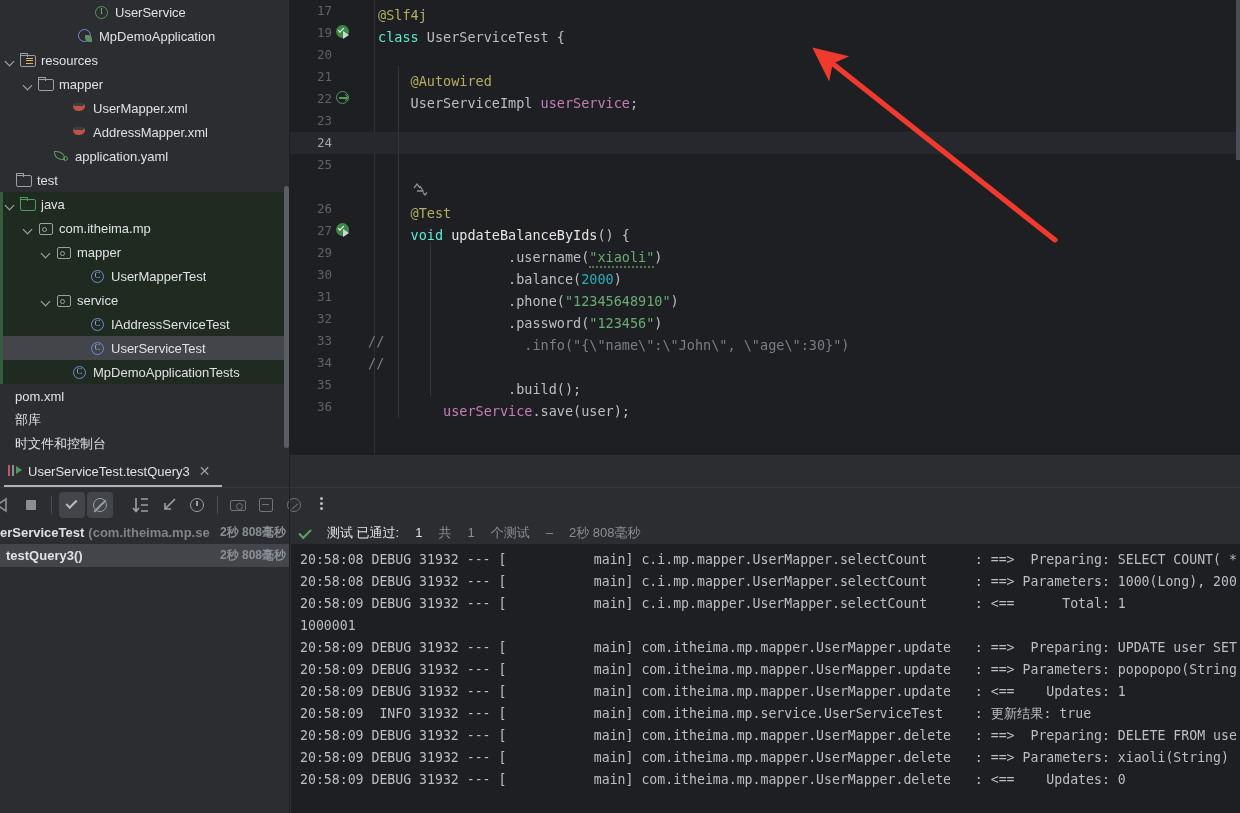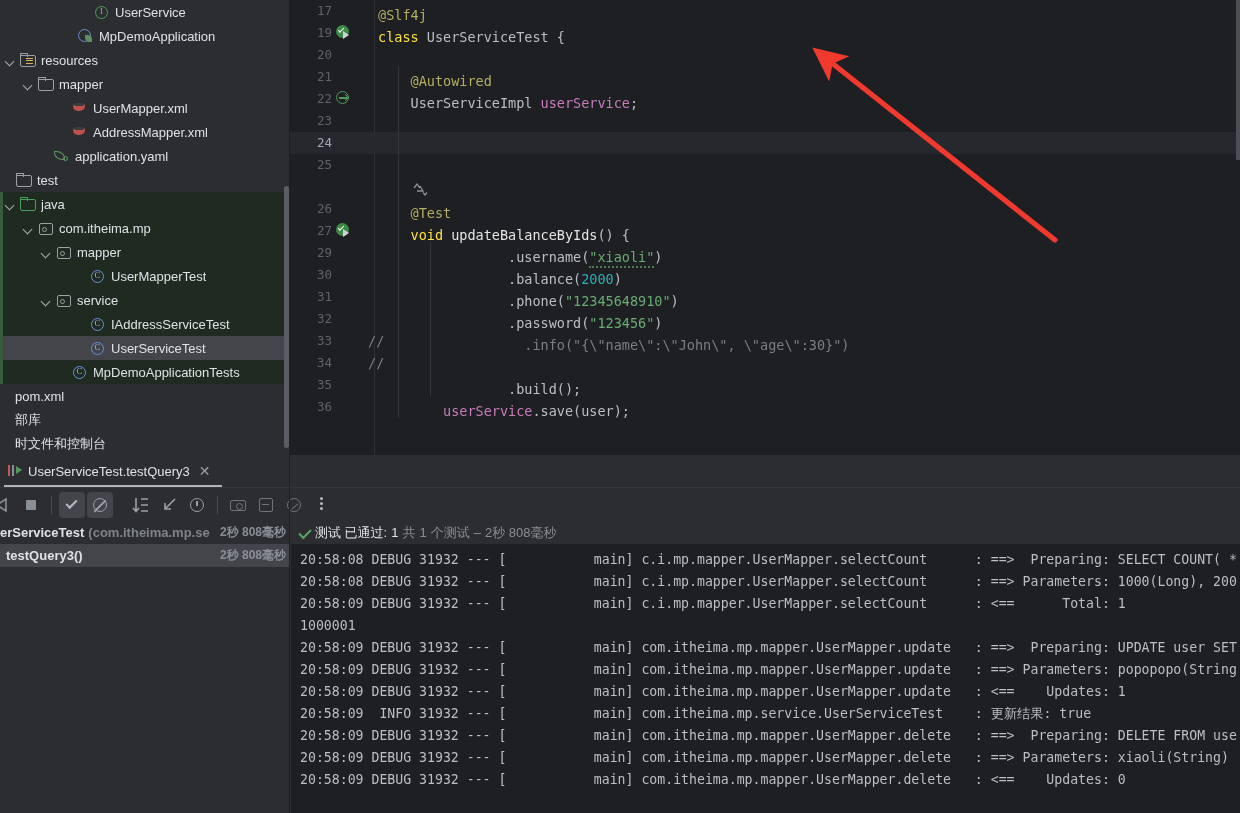--- a/index.html
+++ b/index.html
@@ -235,21 +235,21 @@
     width: 1px; height: 455px;
     background: #2e3034;
   }
   
   .indent-guide {
     position: absolute; top: 0;
     width: 1px; height: 100%;
     background: #33363b;
   }
   
-  .k  { color: #fde047; }   
+  .k  { color: #5eead4; }   
   .an { color: #b3ae60; }   
   .st { color: #6aab73; }   
   .nu { color: #2aacb8; }   
   .fn { color: #e5e5e5; }   
   .fl { color: #c77dbb; }   
   .ty { color: #bcbec4; }   
   .it { font-style: italic; }
   .cm { color: #7a7e85; }
   .squig {
     border-bottom: 2px dotted #4f7a4f;
@@ -517,21 +517,21 @@
     width: 950px; height: 292px;
     background: #1e1f22;
   }
   #console-status {
     position: relative;
     height: 23px;
     background: #2b2d30;
     display: flex; align-items: center;
     padding-left: 8px;
     font-size: 13px;
-    gap: 4px;
+    gap: 16px;
     white-space: nowrap;
   }
   .st-check {
     position: relative;
     width: 13px; height: 13px;
     flex: 0 0 13px;
   }
   .st-check::after {
     content: "";
     position: absolute; left: 1px; top: 3px;

